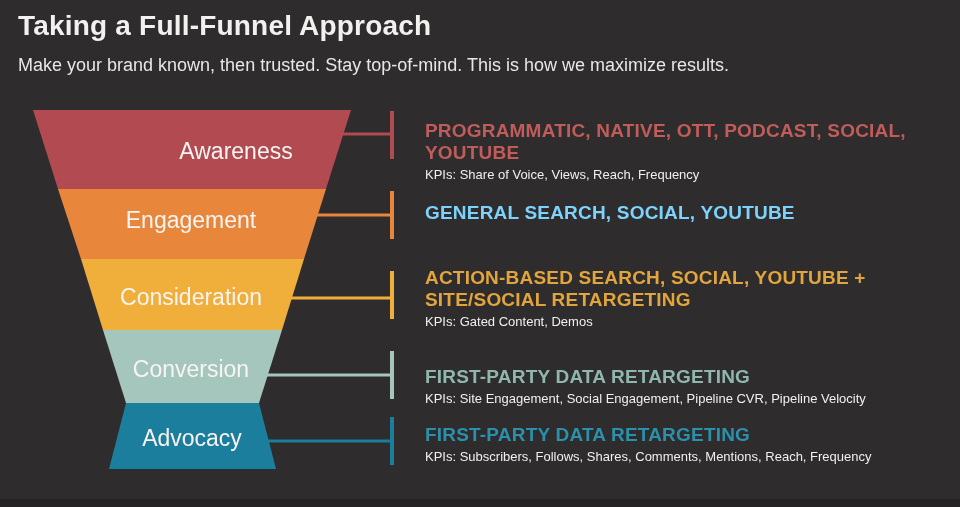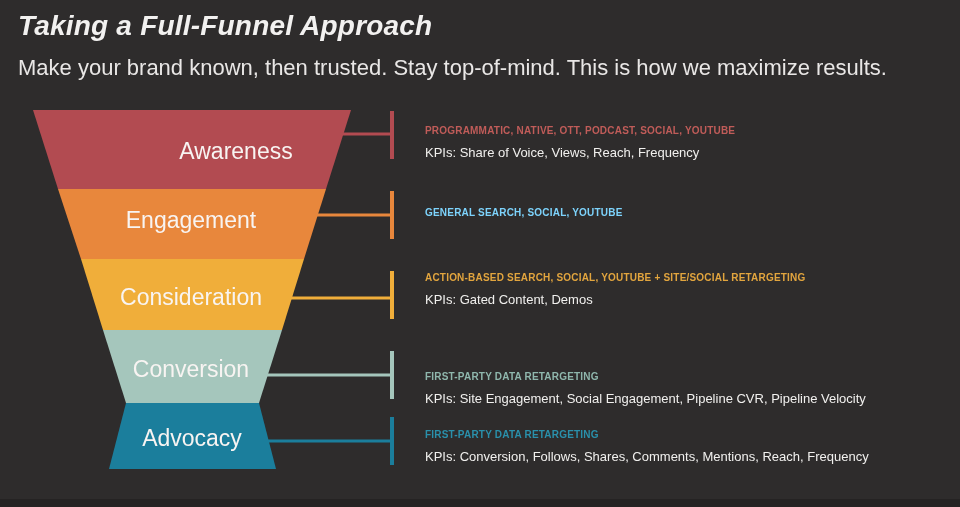--- a/index.html
+++ b/index.html
@@ -13,27 +13,26 @@
     font-family: "Liberation Sans", "DejaVu Sans", sans-serif;
   }
   .page-title {
     position: absolute;
     left: 18px;
     top: 10px;
     font-size: 28px;
     font-weight: 600;
     letter-spacing: 0.2px;
     color: #f2f1f0;
-    font-style: italic;
   }
   .page-subtitle {
     position: absolute;
     left: 18px;
     top: 55px;
-    font-size: 22px;
+    font-size: 18px;
     font-weight: 400;
     color: #e9e7e6;
   }
   .funnel-svg {
     position: absolute;
     left: 0;
     top: 0;
     width: 960px;
     height: 507px;
   }
@@ -44,21 +43,21 @@
     font-weight: 400;
     color: #f8f4f2;
     white-space: nowrap;
   }
   .annot {
     position: absolute;
     left: 425px;
     width: 520px;
   }
   .annot .channels {
-    font-size: 10px;
+    font-size: 19px;
     font-weight: 700;
     letter-spacing: 0.2px;
     line-height: 22px;
   }
   .annot .kpis {
     font-size: 13px;
     font-weight: 400;
     line-height: 20px;
     margin-top: 1px;
     color: #f1f0ee;
@@ -125,17 +124,17 @@
     <div class="kpis">KPIs: Gated Content, Demos</div>
   </div>
 
   <div class="annot" style="top:366px;">
     <div class="channels" style="color: rgb(143, 183, 173);">FIRST-PARTY DATA RETARGETING</div>
     <div class="kpis">KPIs: Site Engagement, Social Engagement, Pipeline CVR, Pipeline Velocity</div>
   </div>
 
   <div class="annot" style="top:424px;">
     <div class="channels" style="color: rgb(42, 144, 171);">FIRST-PARTY DATA RETARGETING</div>
-    <div class="kpis">KPIs: Conversion, Follows, Shares, Comments, Mentions, Reach, Frequency</div>
+    <div class="kpis">KPIs: Subscribers, Follows, Shares, Comments, Mentions, Reach, Frequency</div>
   </div>
 
   <div class="bottom-strip"></div>
 </div>
 
 </body></html>

